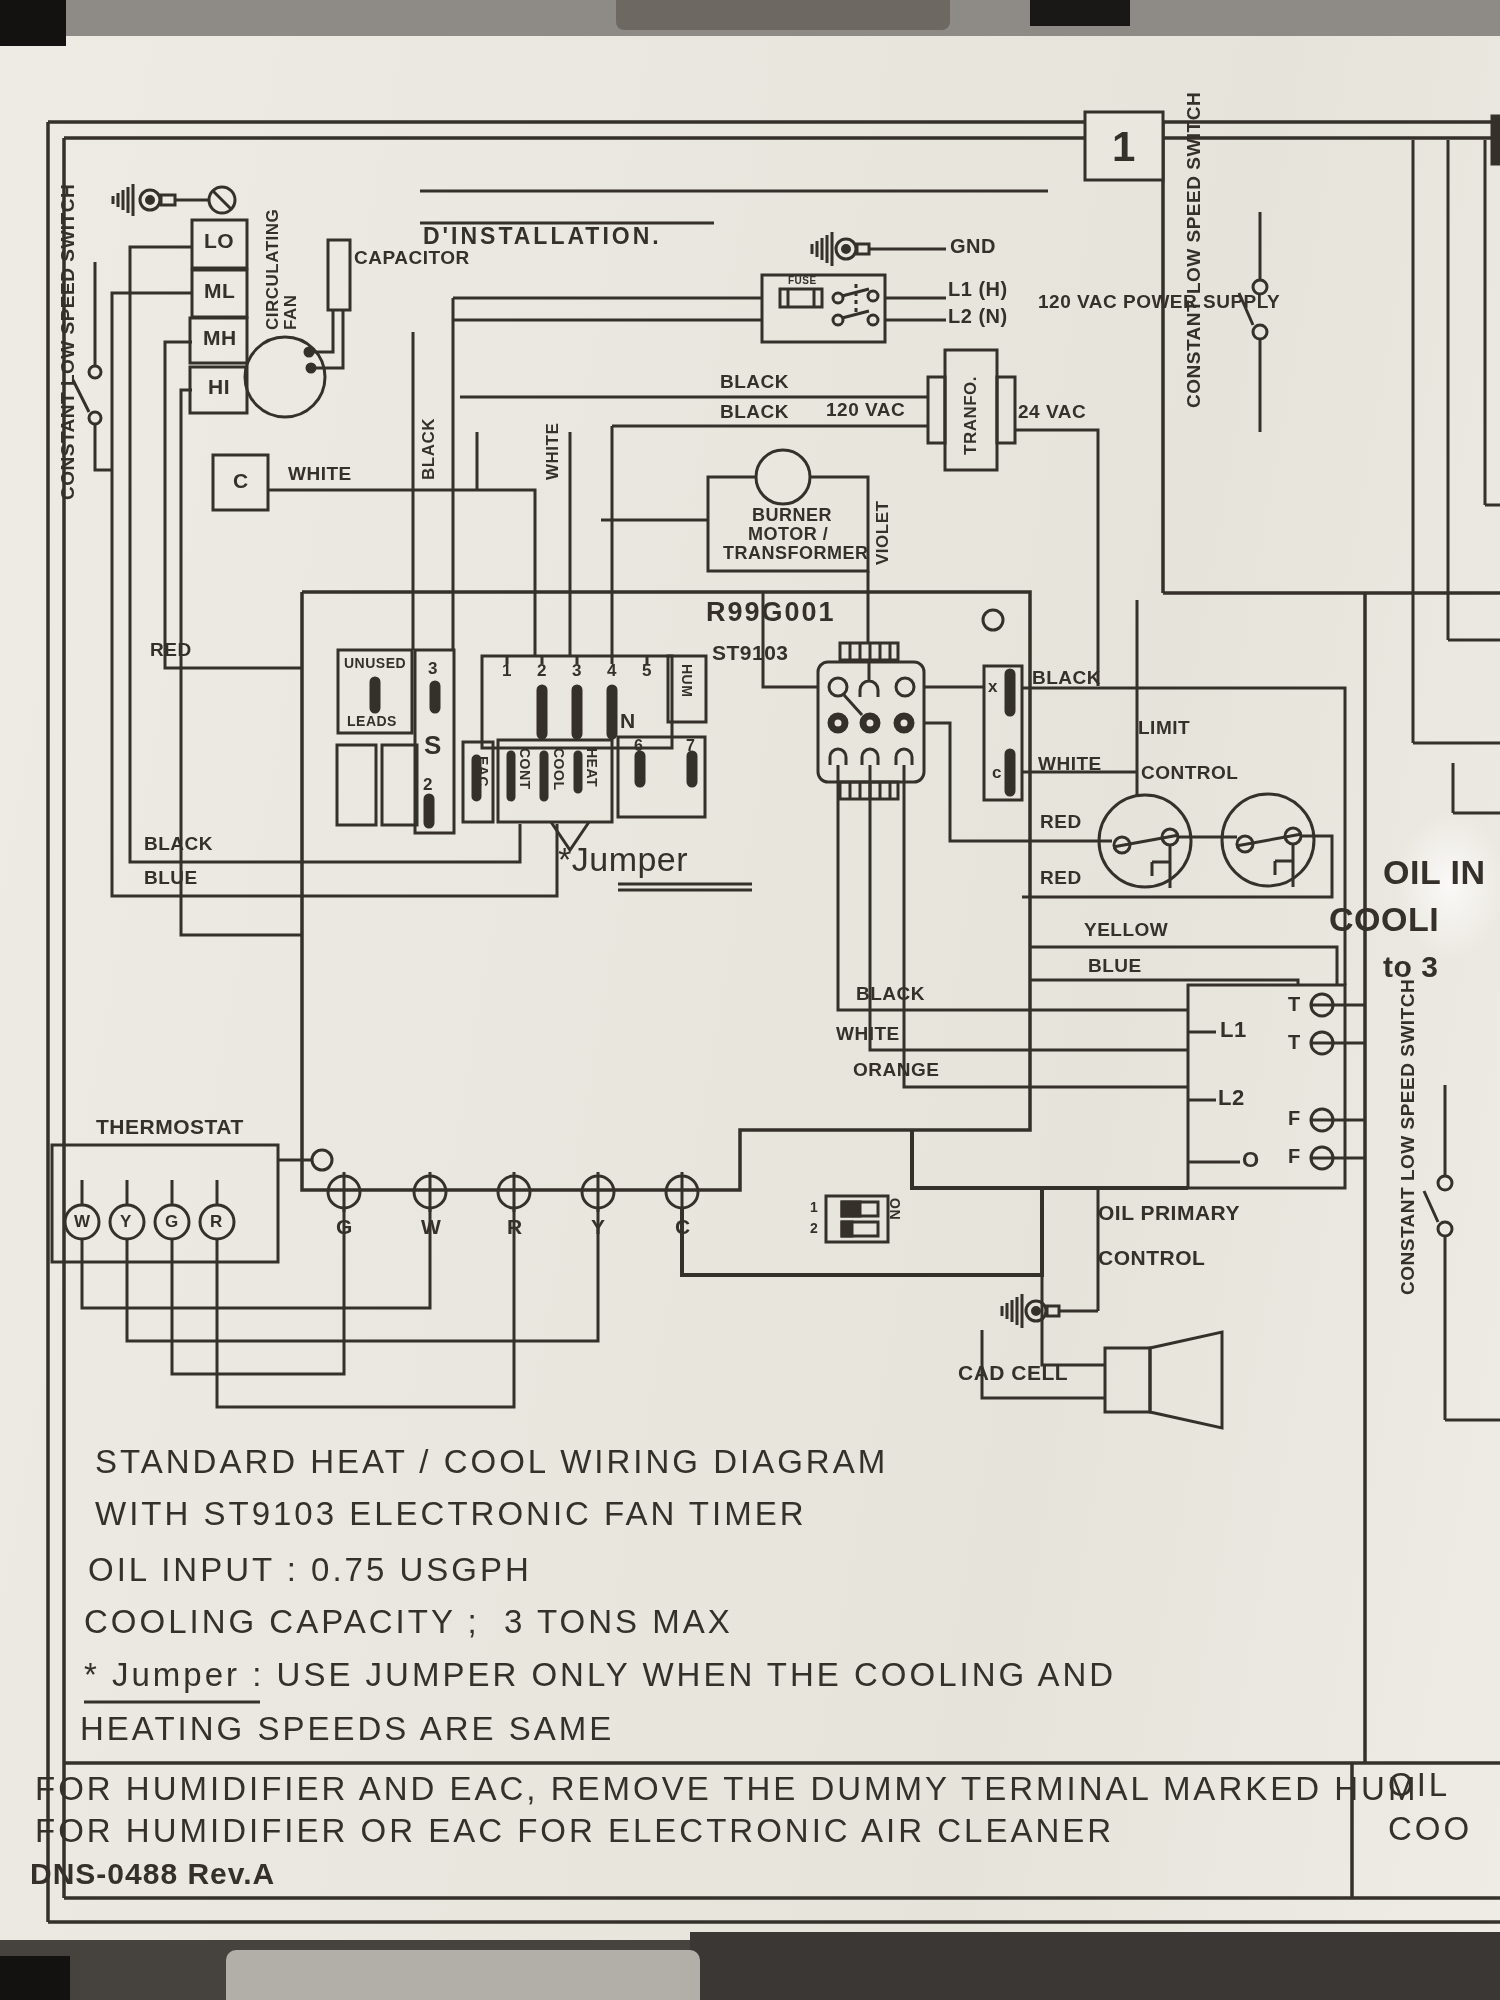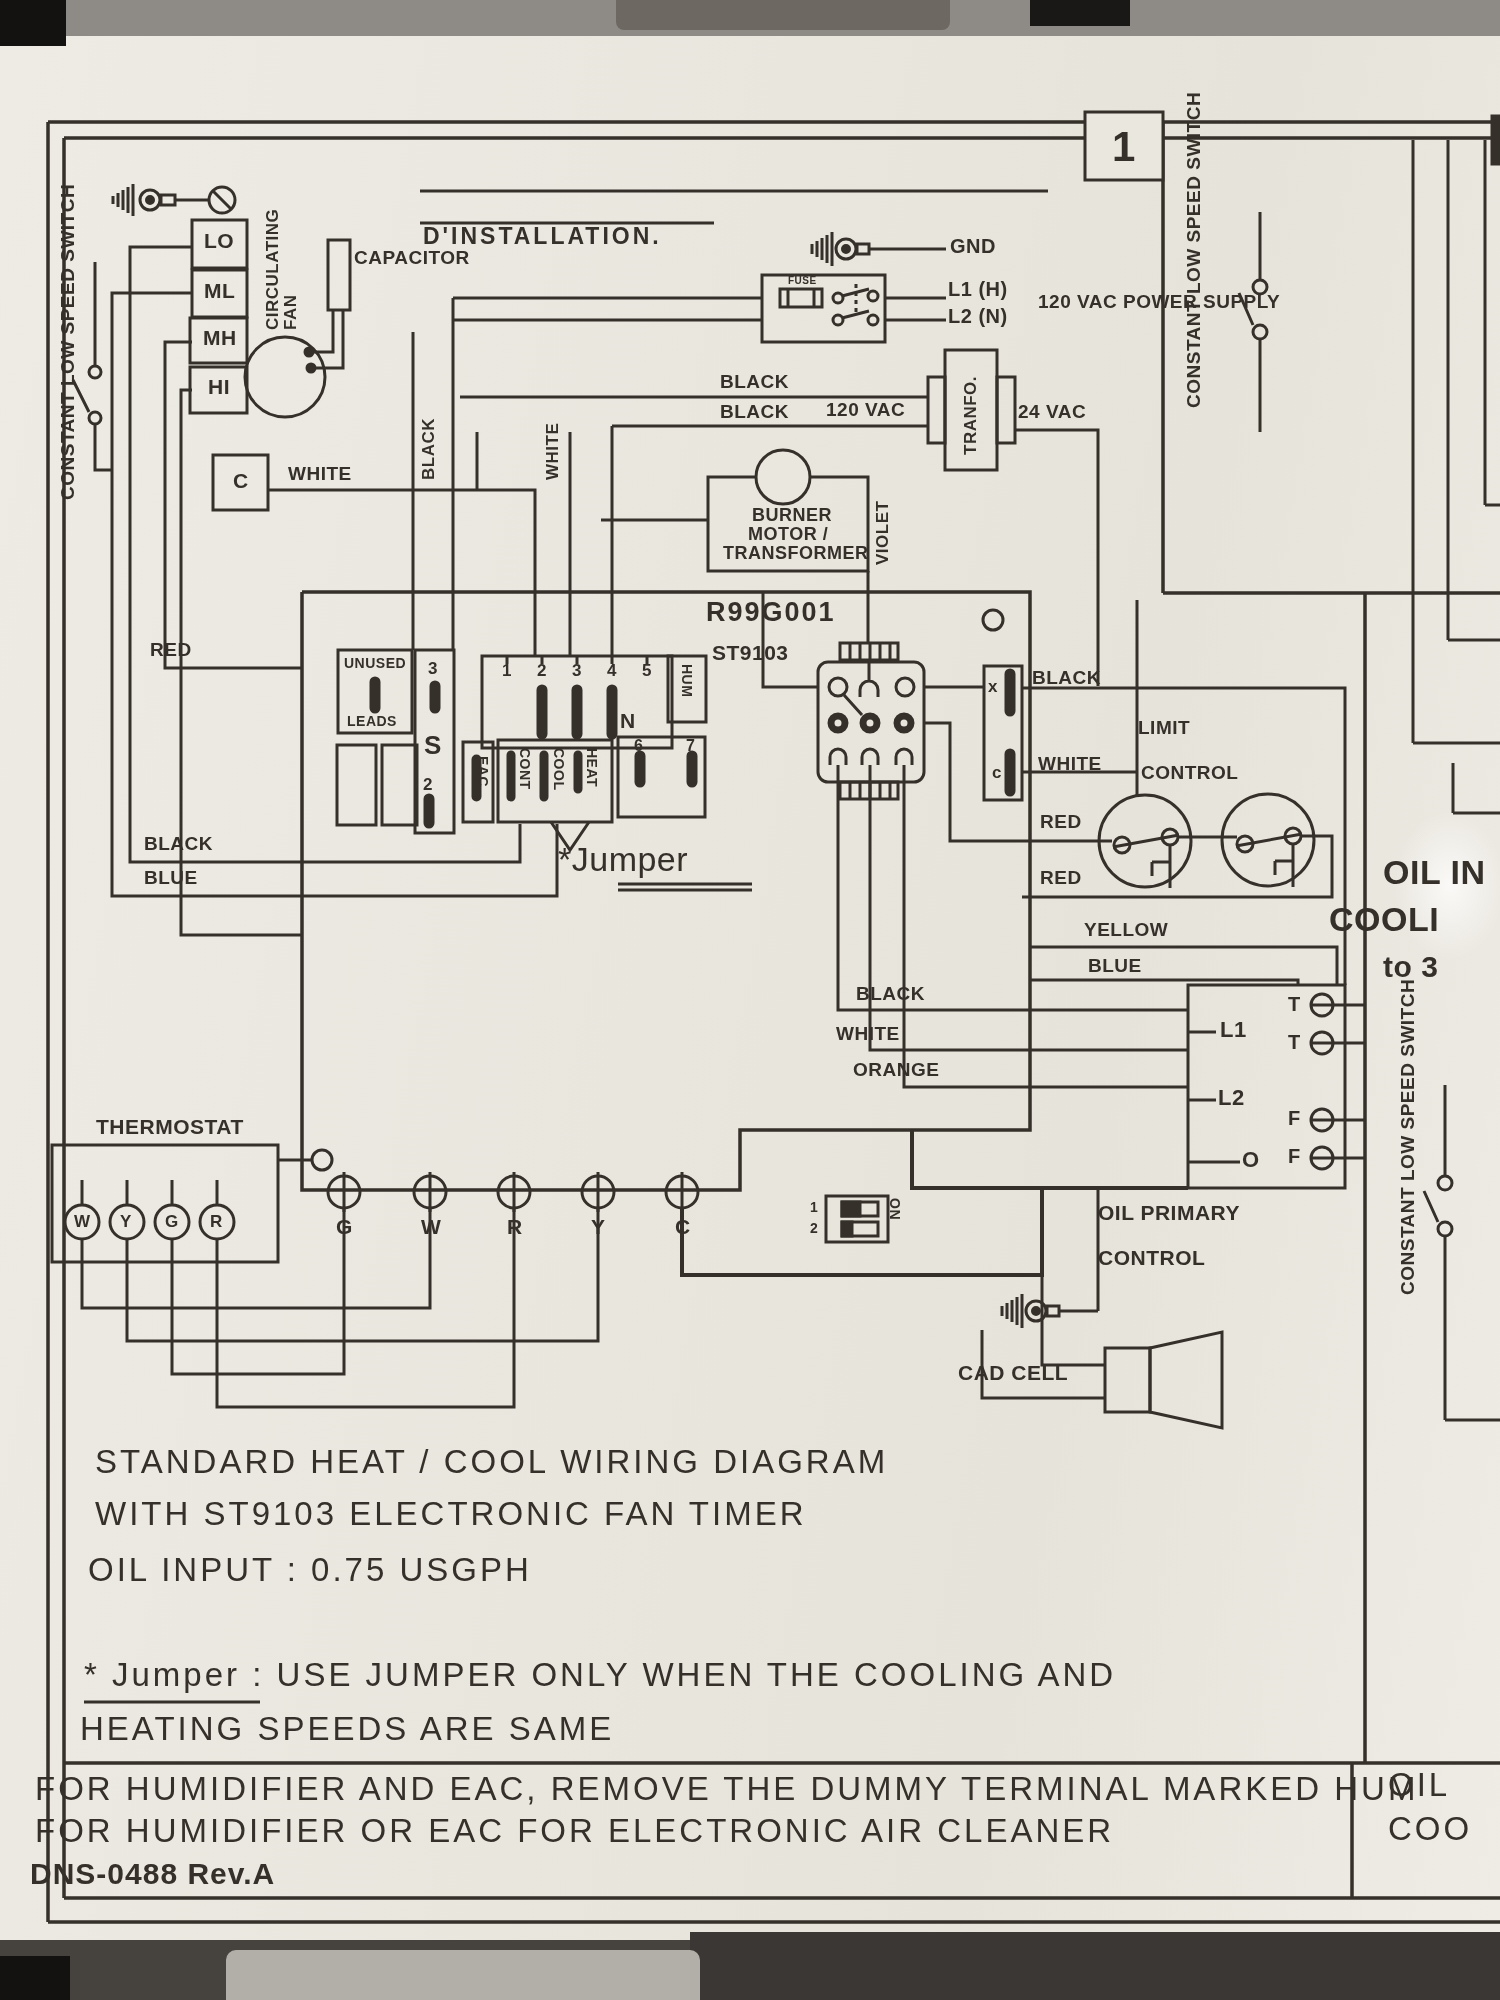--- a/index.html
+++ b/index.html
@@ -405,20 +405,21 @@
   <div class="lbl s14" style="left:810px;top:1221px;">2</div>
   <div class="lbl s14 rr" style="left:902px;top:1198px;">ON</div>
 
   <div class="lbl s34" style="left:1383px;top:855px;width:115px;overflow:hidden;">OIL IN</div>
   <div class="lbl s34" style="left:1322px;top:902px;width:115px;overflow:hidden;margin-left:7px;">COOLI</div>
   <div class="lbl s30" style="left:1383px;top:951px;">to 3</div>
 
   <div class="lbl s33" style="left:95px;top:1445px;">STANDARD HEAT / COOL WIRING DIAGRAM</div>
   <div class="lbl s33" style="left:95px;top:1497px;">WITH ST9103 ELECTRONIC FAN TIMER</div>
   <div class="lbl s33" style="left:88px;top:1553px;">OIL INPUT : 0.75 USGPH</div>
+  <div class="lbl s33" style="left:84px;top:1605px;">COOLING CAPACITY ;  3 TONS MAX</div>
   <div class="lbl s33" style="left:80px;top:1712px;">HEATING SPEEDS ARE SAME</div>
   <div class="lbl s33" style="left:84px;top:1658px;"><span>* Jumper :</span><span> USE JUMPER ONLY WHEN THE COOLING AND</span></div>
 
   <div class="lbl s33" style="left:35px;top:1814px;">FOR HUMIDIFIER OR EAC FOR ELECTRONIC AIR CLEANER</div>
   <div class="lbl s33" style="left:35px;top:1772px;">FOR HUMIDIFIER AND EAC, REMOVE THE DUMMY TERMINAL MARKED HUM</div>
   <div class="lbl s30" style="left:30px;top:1858px;letter-spacing:1px;">DNS-0488 Rev.A</div>
   <div class="lbl s33" style="left:1388px;top:1768px;width:112px;overflow:hidden;">OIL</div>
   <div class="lbl s33" style="left:1388px;top:1812px;width:112px;overflow:hidden;">COO</div>
 
 </div>

